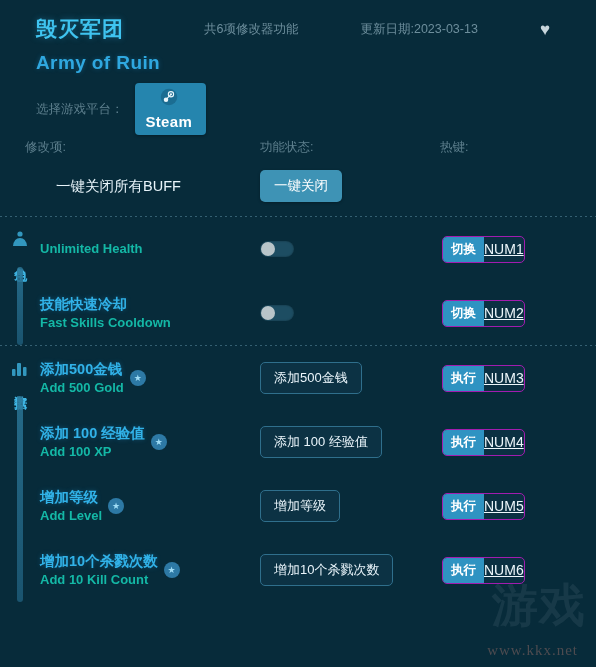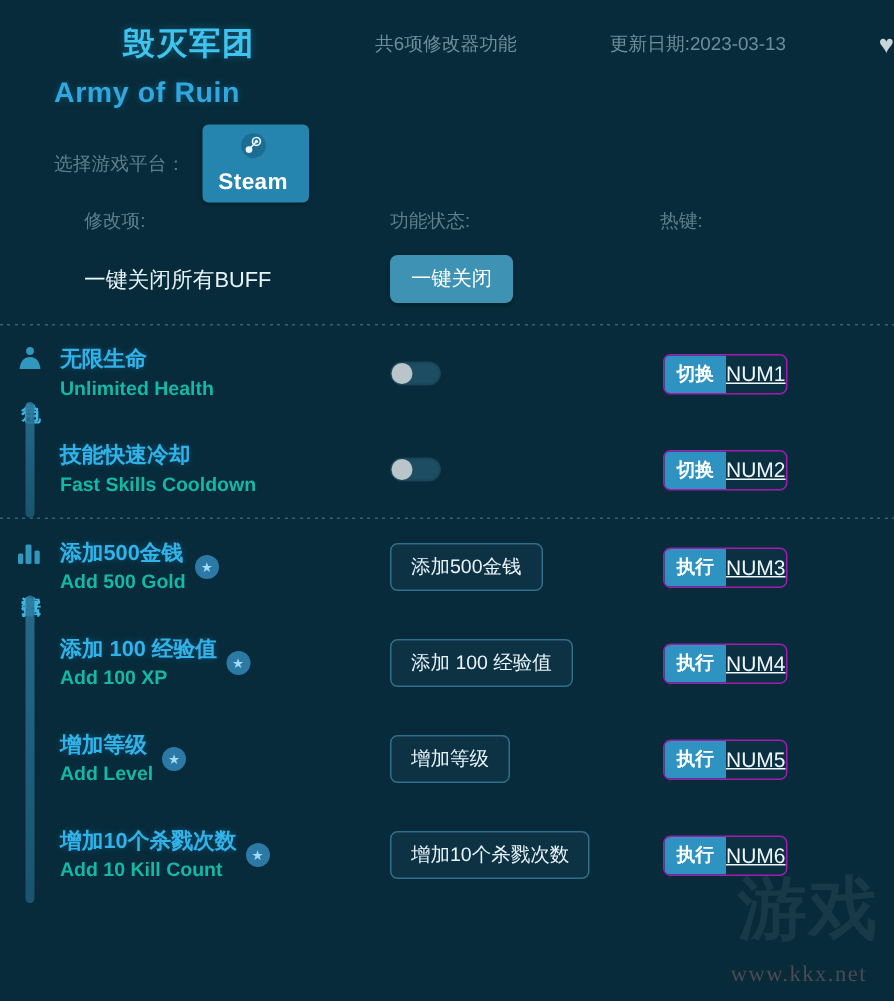--- a/index.html
+++ b/index.html
@@ -52,22 +52,21 @@
   .header {
     position: relative;
     height: 88px;
     padding: 12px 0 0 0;
     z-index: 2;
   }
   .header-row1 {
     display: flex;
     align-items: center;
     height: 34px;
-    padding-left: 16px;
-    justify-content: flex-end;
+    padding-left: 36px;
   }
   .title-cn {
     font-size: 21px;
     font-weight: 700;
     color: #3fc4f0;
     letter-spacing: 1px;
     text-shadow: 0 0 6px rgba(60,190,240,0.35);
     white-space: nowrap;
   }
   .meta {
@@ -131,21 +130,21 @@
   
   .col-headers {
     display: flex;
     align-items: center;
     height: 34px;
     font-size: 12.5px;
     color: #5d7f8d;
     position: relative;
     z-index: 2;
   }
-  .ch-mod    { width: 260px; padding-left: 56px; }
+  .ch-mod    { width: 260px; padding-left: 25px; }
   .ch-state  { width: 180px; }
   .ch-hotkey { width: 156px; }
 
   
   .master-row {
     display: flex;
     align-items: center;
     height: 44px;
     position: relative;
     z-index: 2;
@@ -386,21 +385,20 @@
             <circle cx="10" cy="5" r="2.6" fill="#3fb6e4"></circle>
             <path d="M3 17 Q4 9 10 9 Q16 9 17 17 Z" fill="#3fb6e4"></path>
           </svg></span>
         <div class="rail-label">角色</div>
         <div class="rail-bar"></div>
       </div>
       <div class="sec-rows">
         <div class="row">
           <div class="row-name">
             <div class="name-texts">
-              <div class="name-cn">无限生命</div>
               <div class="name-en">Unlimited Health</div>
             </div>
           </div>
           <div class="row-state">
             <div class="toggle">
               <div class="knob"></div>
             </div>
           </div>
           <div class="row-hotkey">
             <div class="hotkey">

